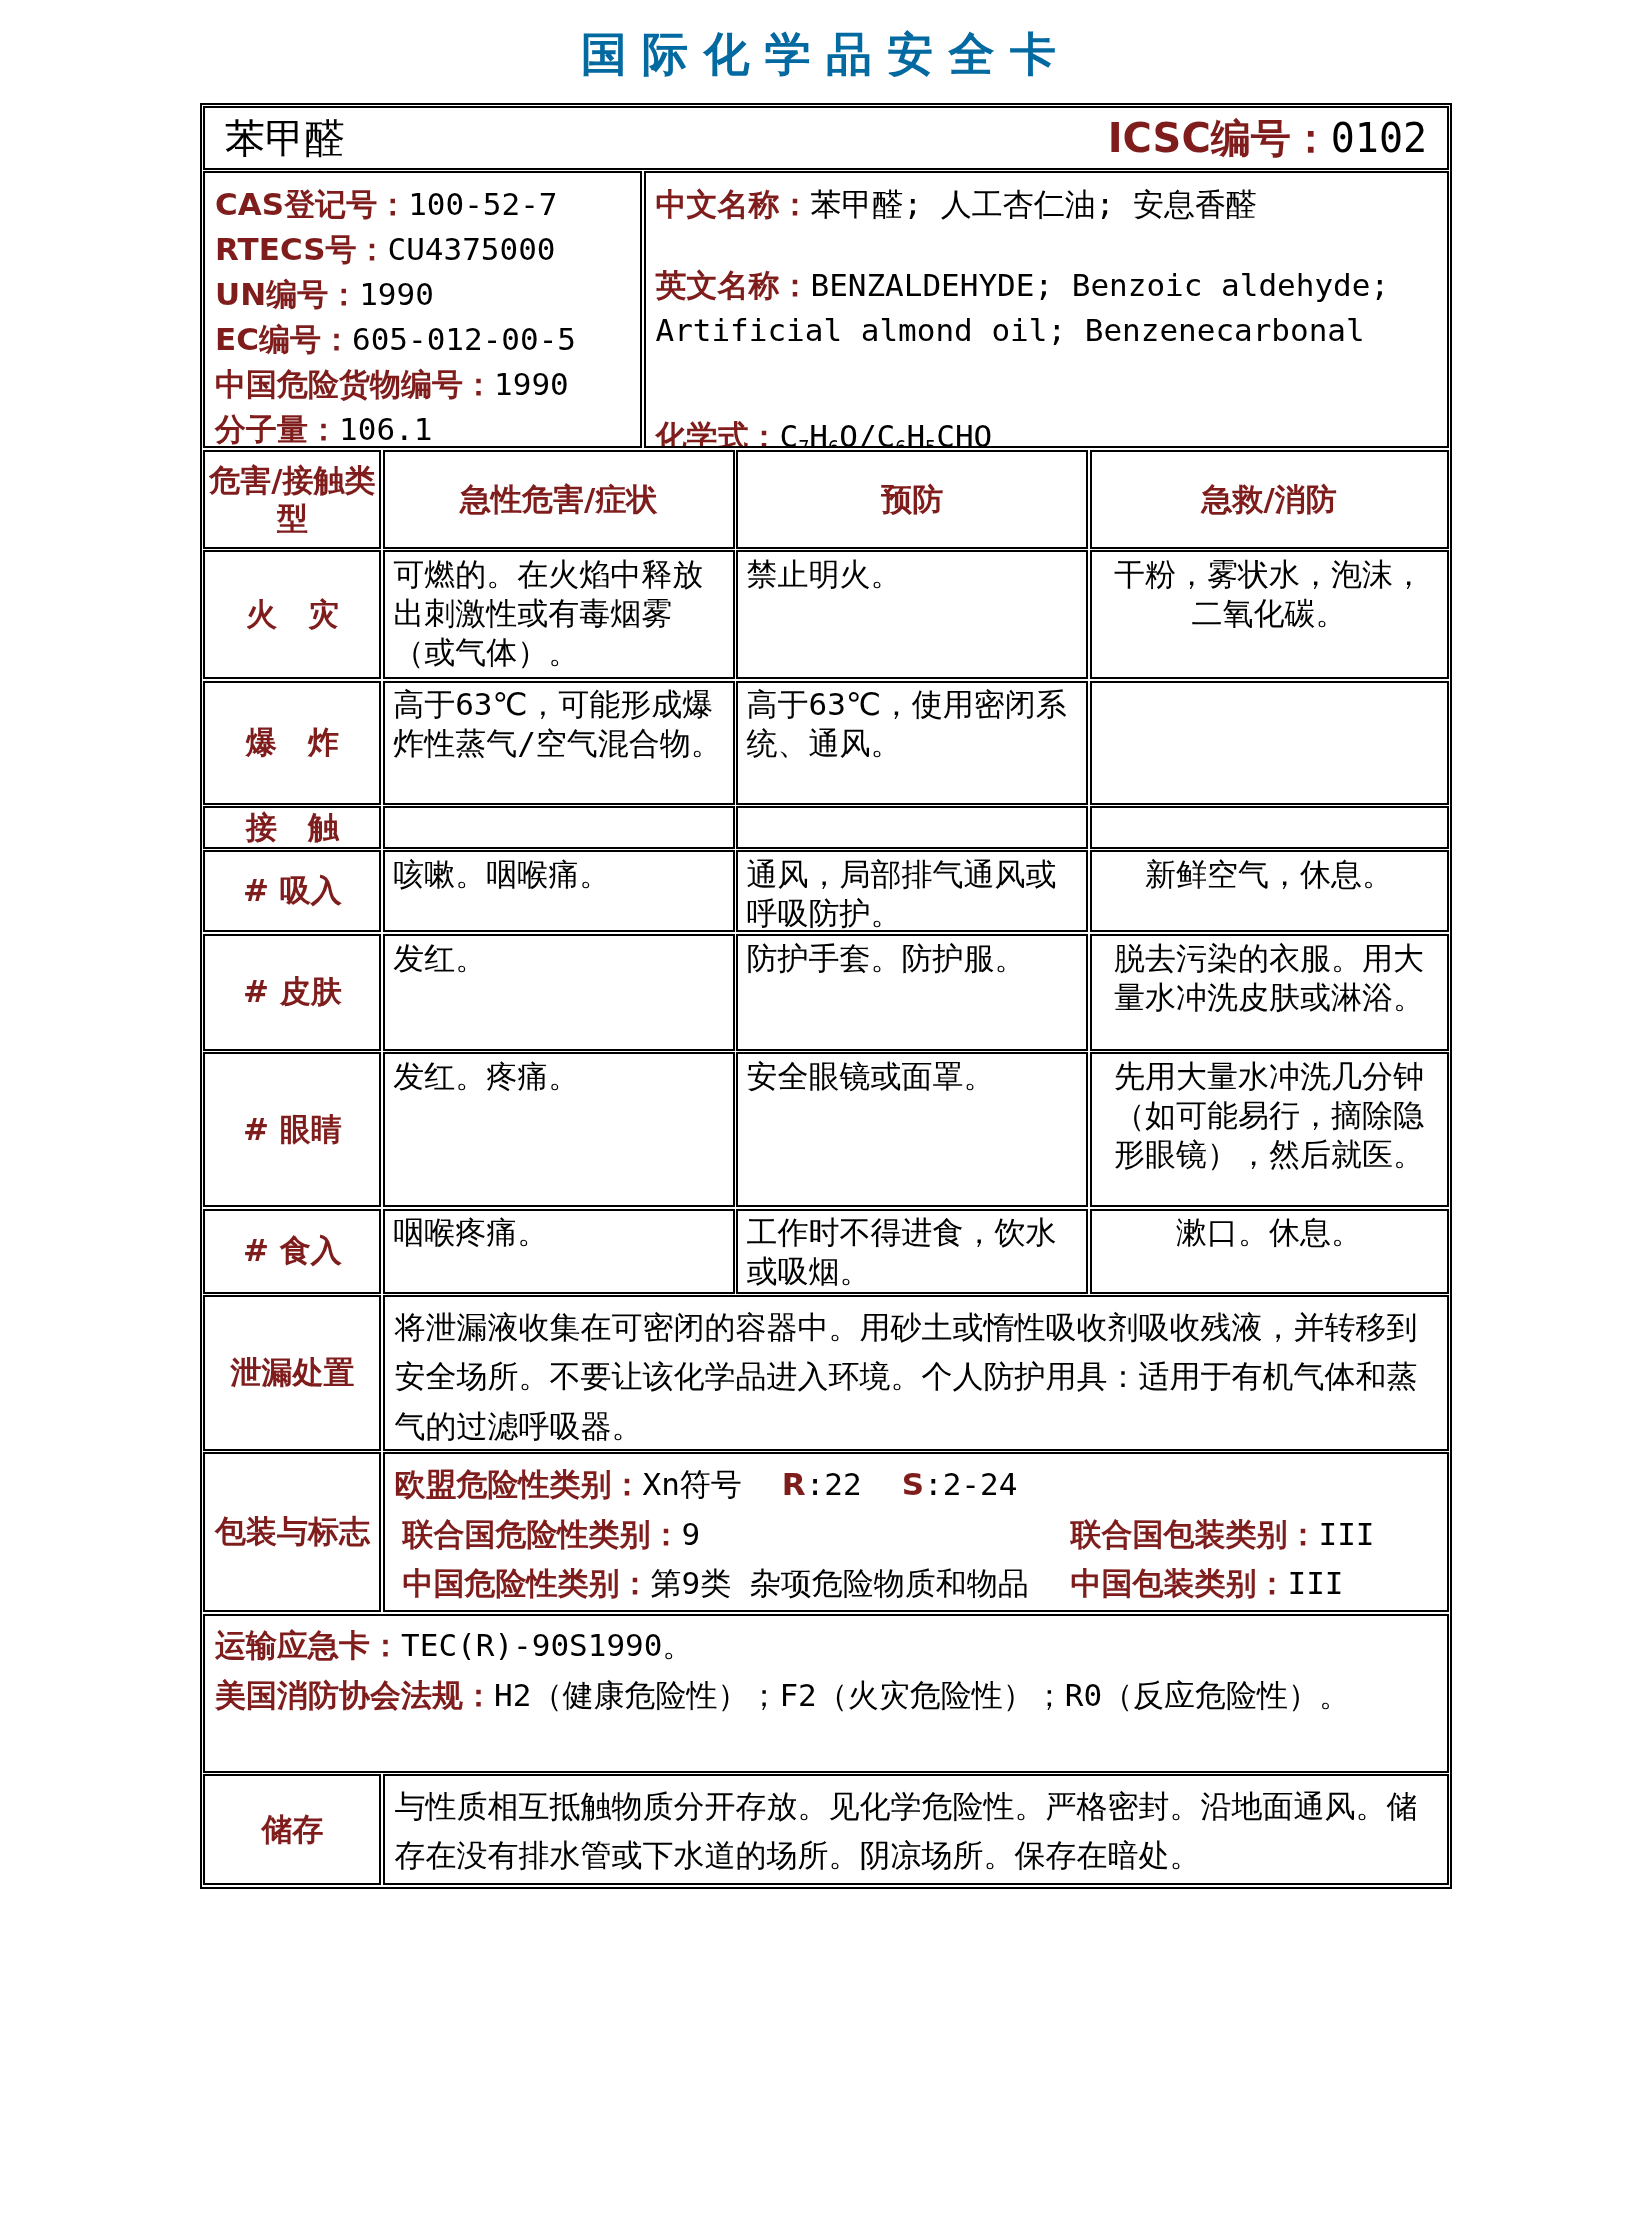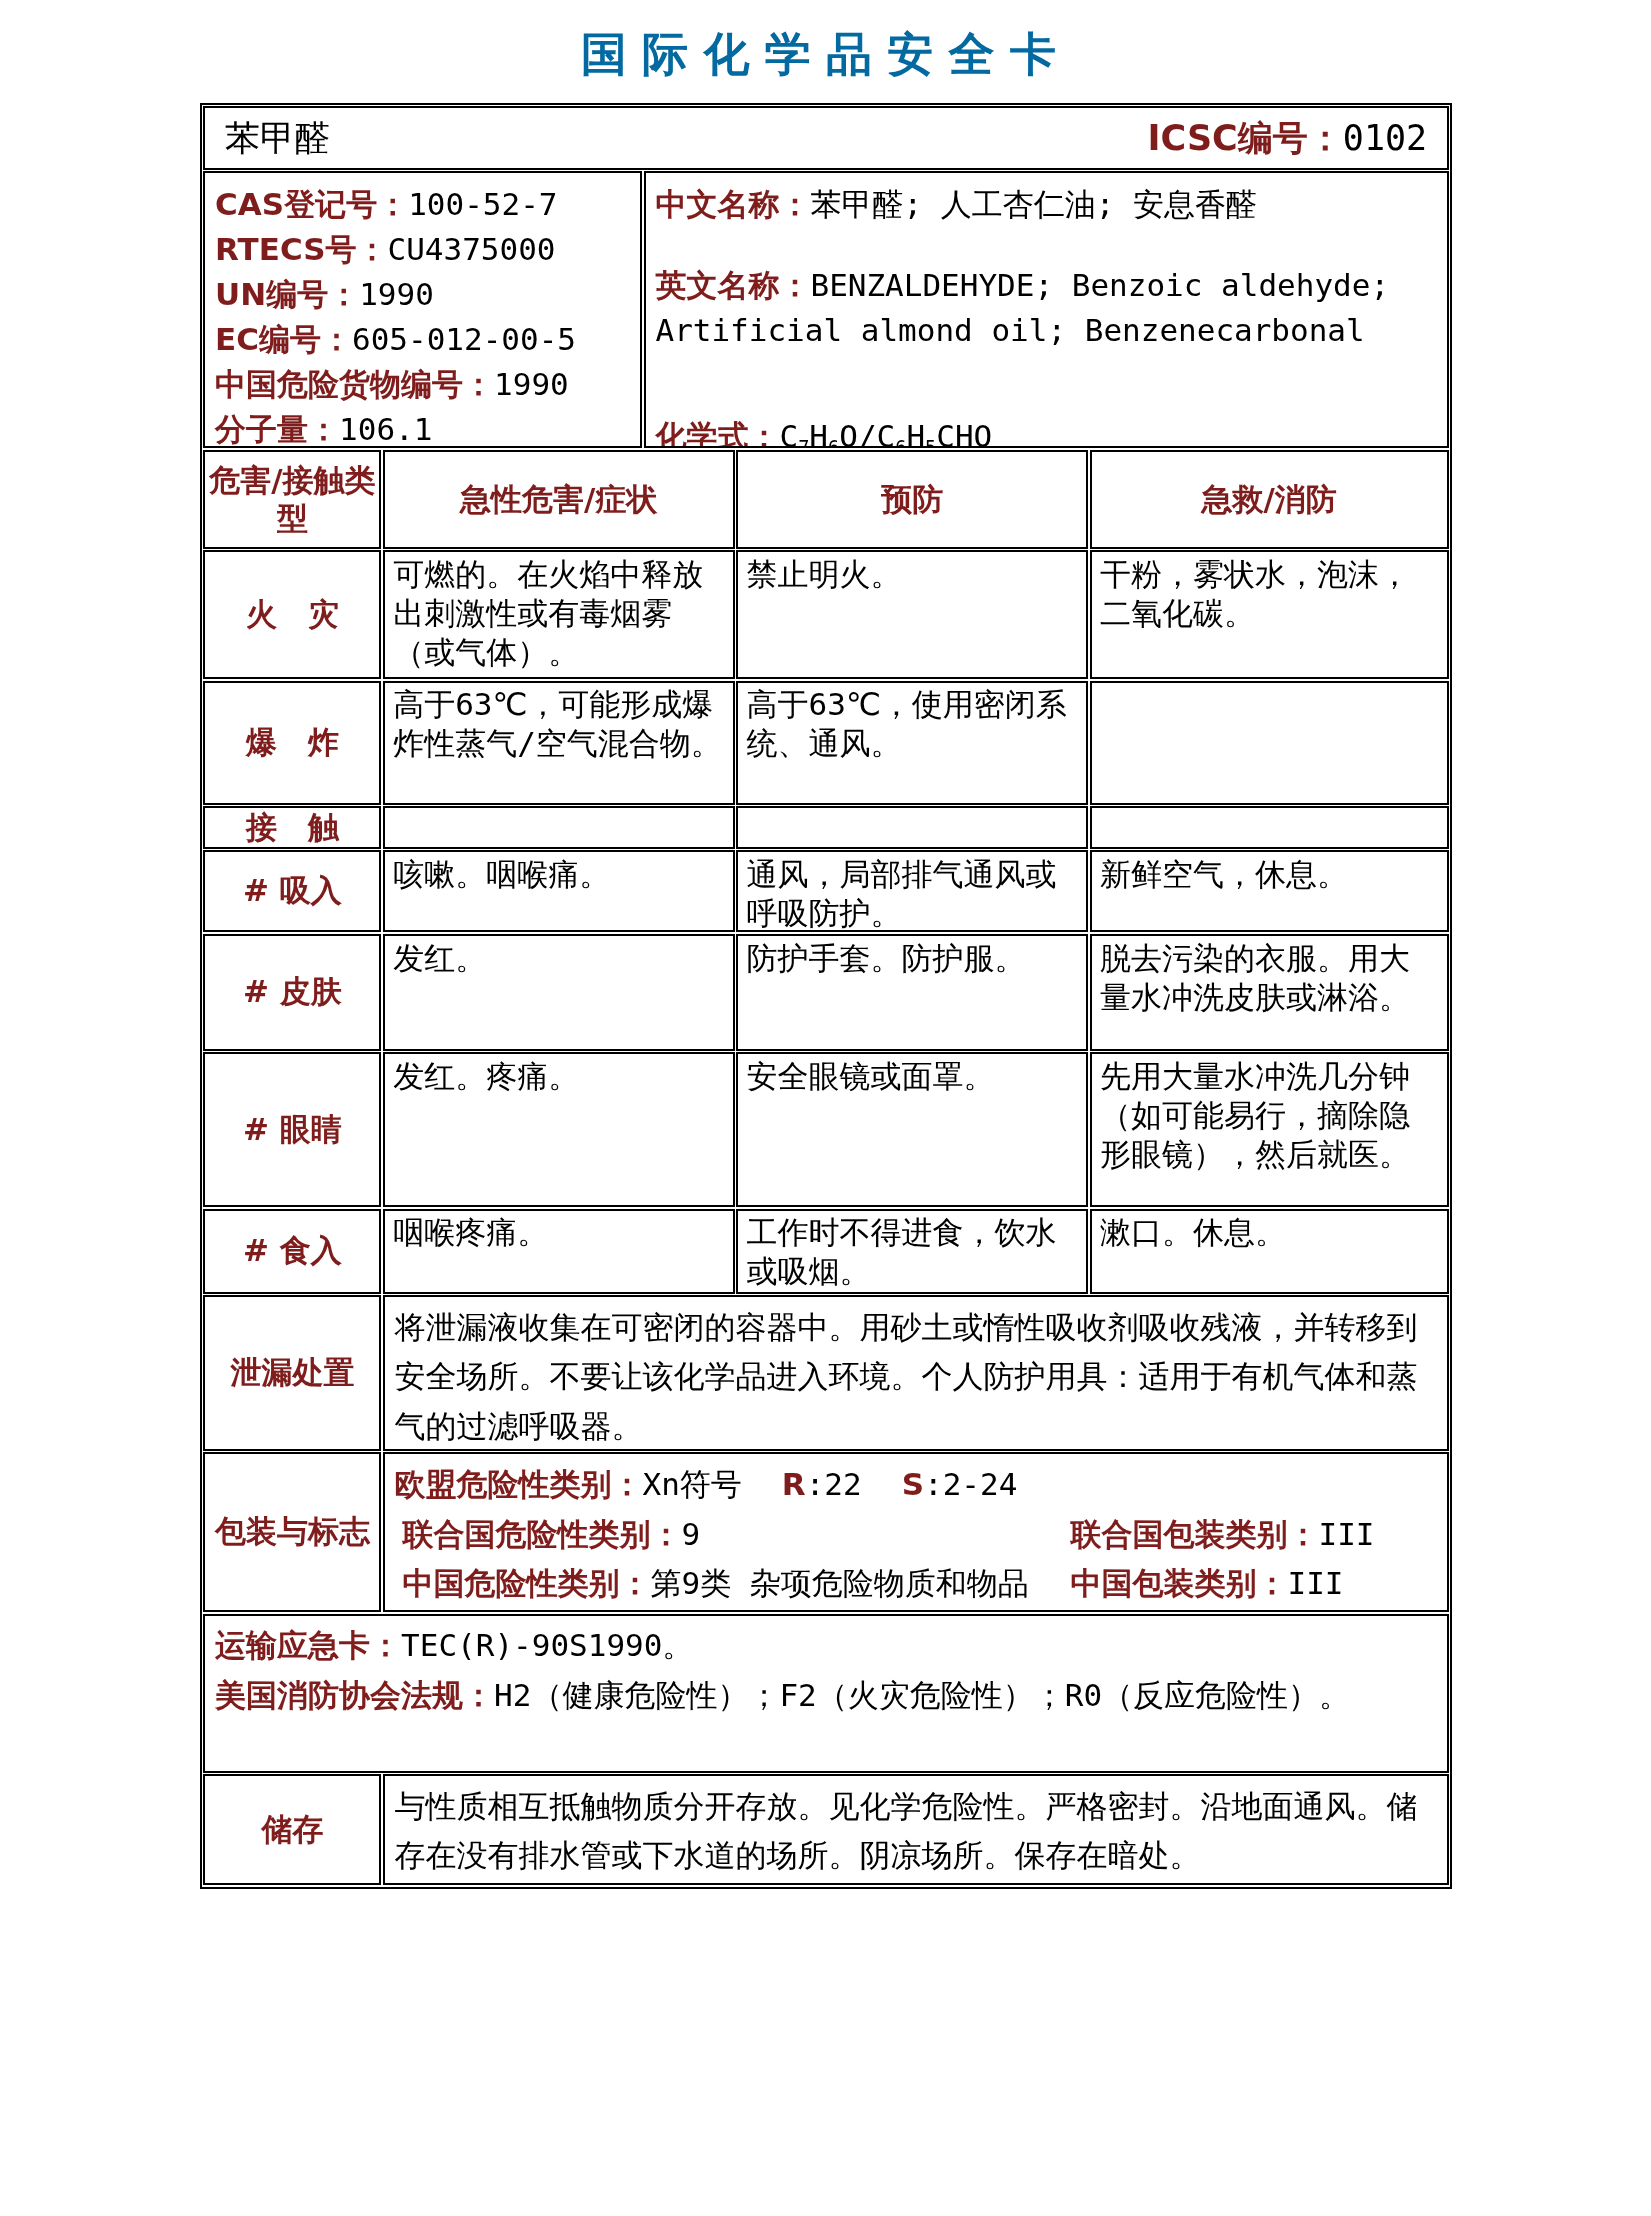--- a/index.html
+++ b/index.html
@@ -45,36 +45,36 @@
     font-family: "DejaVu Sans", "Liberation Sans", sans-serif;
   }
   
   .name-cell {
     flex: 1;
     height: 64px;
     display: flex;
     align-items: center;
     justify-content: space-between;
     padding: 0 19.5px;
-    font-size: 35px;
+    font-size: 40px;
   }
   
   .id-row .cell { height: 277px; padding: 8.4px 9.7px; }
   .id-left  { width: 439px; }
   .id-right { flex: 1; }
   .id-line  { line-height: 1.45; }
   .id-left .id-line { white-space: nowrap; }
   .en-group { margin-top: 36px; }
   .formula-group { margin-top: 61px; }
   sub { font-size: 0.6em; line-height: 0; }
   
   .c1 { width: 178px; }
   .c2 { width: 352px; }
   .c3 { width: 352px; }
-  .c4 { flex: 1; }
+  .c4 { flex: 1; text-align: center; }
   .hcell {
     height: 99px;
     display: flex;
     align-items: center;
     justify-content: center;
     text-align: center;
     line-height: 1.25;
   }
   .hz .cell { height: var(--h); }
   .lcell {

